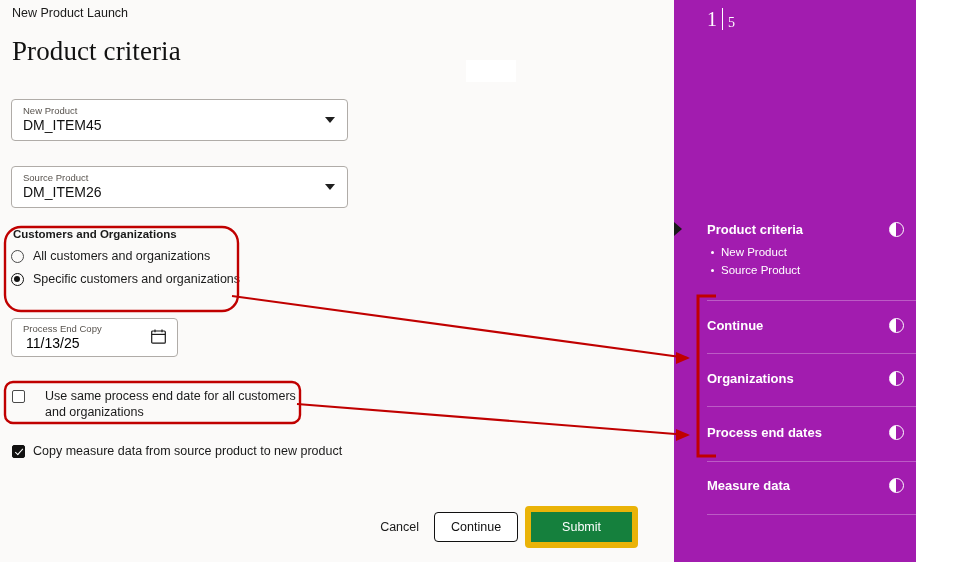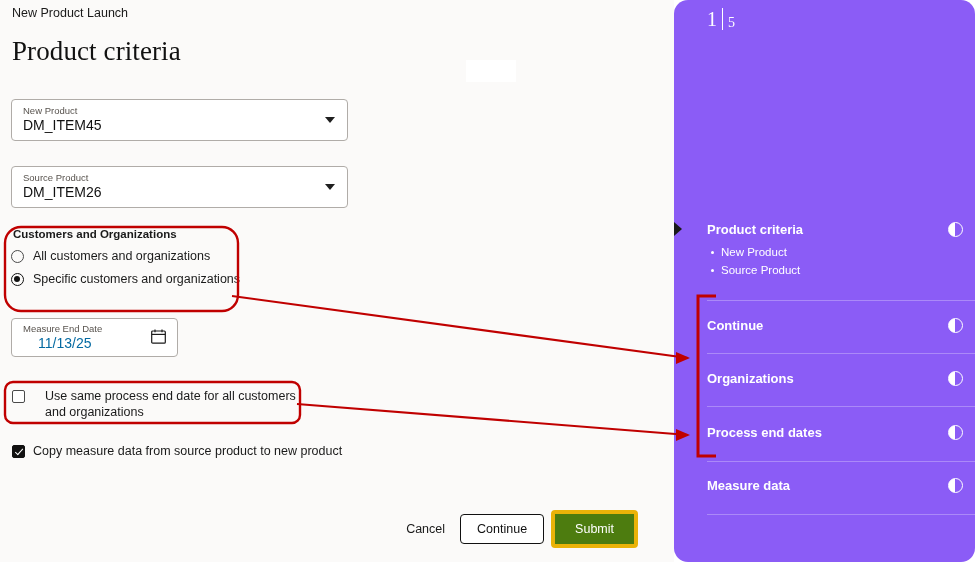--- a/index.html
+++ b/index.html
@@ -153,24 +153,24 @@
   }
   .date-field .fl-label {
     position: absolute;
     left: 11px;
     top: 4px;
     font-size: 9.5px;
     color: #58534e;
   }
   .date-field .fl-value {
     position: absolute;
-    left: 26px;
+    left: 14px;
     top: 16px;
     font-size: 14px;
-    color: #0369a1;
+    color: #000000;
   }
   .cal-icon {
     position: absolute;
     right: 11px;
     top: 10px;
     width: 15px;
     height: 15px;
   }
 
   
@@ -236,35 +236,34 @@
     color: #1a1a1a;
     padding: 6px 8px;
   }
   .btn-outline {
     background: #ffffff;
     border: 1px solid #111111;
     color: #111111;
     padding: 7px 16px;
   }
   .btn-solid {
-    background: #4d7c0f;
-    border: 4px solid #eab308;
+    background: #15803d;
+    border: 6px solid #eab308;
     color: #ffffff;
-    padding: 8px 20px;
+    padding: 8px 31px;
   }
 
   
   .sidepanel {
     position: relative;
-    width: 301px;
+    width: 242px;
     height: 562px;
-    background: #8b5cf6;
+    background: #a21caf;
     color: #ffffff;
     box-sizing: border-box;
-    border-radius: 14px;
   }
   .step-counter {
     position: absolute;
     left: 33px;
     top: 8px;
     font-family: "Liberation Serif", serif;
     color: #ffffff;
   }
   .step-counter .cur {
     font-size: 20px;
@@ -390,21 +389,21 @@
         <span class="radio-label">All customers and organizations</span>
       </div>
 
       <div class="radio-row">
         <span class="radio checked"></span>
         <span class="radio-label">Specific customers and organizations</span>
       </div>
     </div>
 
     <div class="date-field">
-      <span class="fl-label">Measure End Date</span>
+      <span class="fl-label">Process End Copy</span>
       <span class="fl-value">11/13/25</span>
       <span class="cal-icon">
         <svg width="15" height="15" viewBox="0 0 15 15">
           <rect x="0.7" y="2" width="13.6" height="12.2" rx="1" fill="none" stroke="#1a1a1a" stroke-width="1.2"></rect>
           <line x1="0.7" y1="5.4" x2="14.3" y2="5.4" stroke="#1a1a1a" stroke-width="1.2"></line>
           <line x1="4" y1="0.6" x2="4" y2="3.2" stroke="#1a1a1a" stroke-width="1.2"></line>
           <line x1="11" y1="0.6" x2="11" y2="3.2" stroke="#1a1a1a" stroke-width="1.2"></line>
         </svg>
       </span>
     </div>

